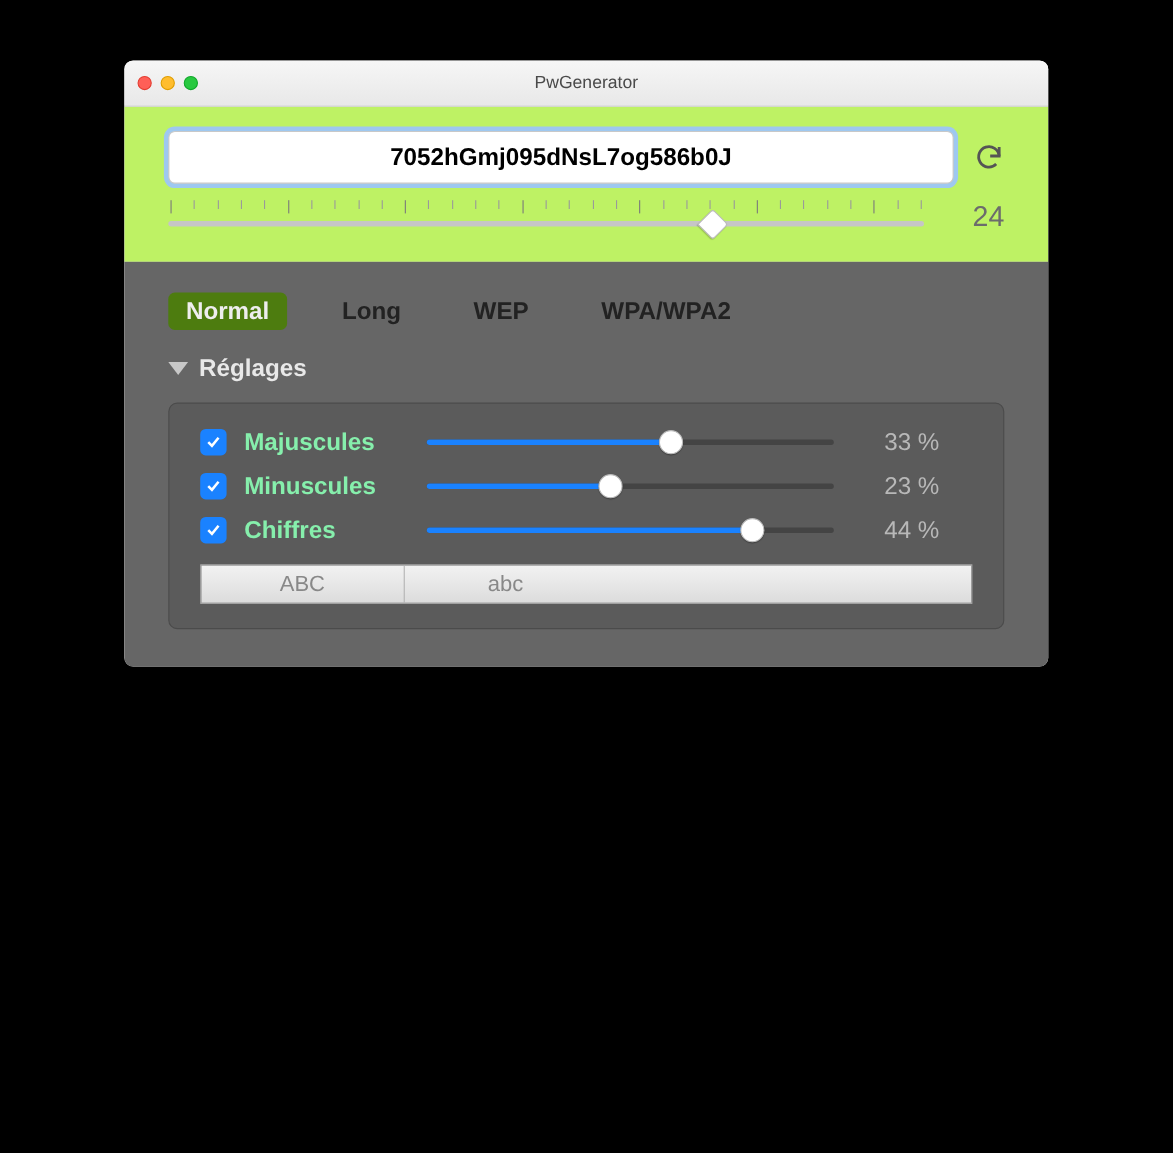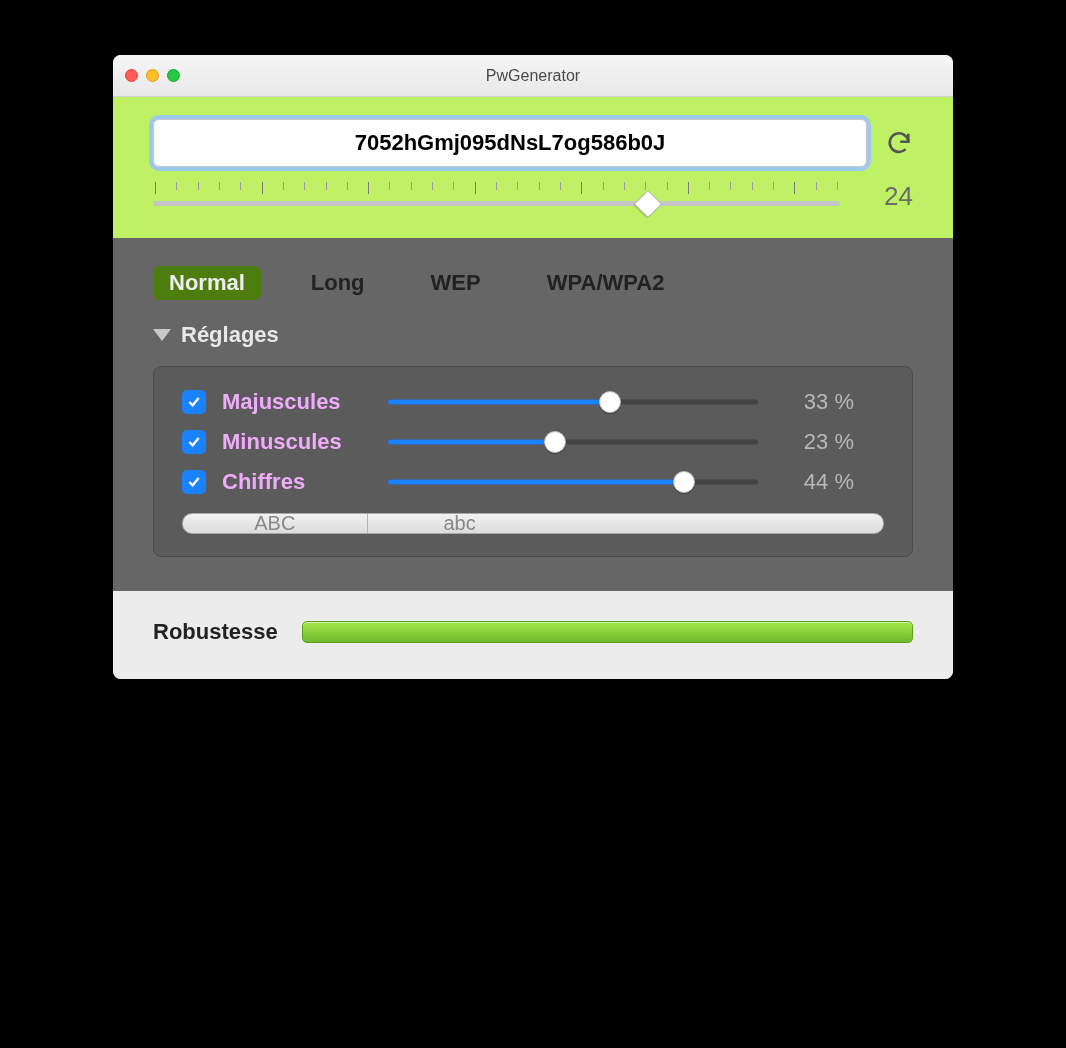--- a/index.html
+++ b/index.html
@@ -130,44 +130,44 @@
     margin-bottom:14px;
   }
   .chk {
     width:24px;height:24px;border-radius:5px;
     display:flex;align-items:center;justify-content:center;
     cursor:pointer;
   }
   .chk.on { background:#1a82ff; }
   .chk.off { background:#fff; border:1px solid #aaa; }
   .chk svg { width:16px;height:16px; stroke:#fff; }
-  .opt-label { font-size:22px; font-weight:700; color:#f0abfc; width:150px; }
+  .opt-label { font-size:22px; font-weight:700; color:#86efac; width:150px; }
   .mini-slider { flex:1; max-width:370px; position:relative; height:22px; }
   .ms-track {
     position:absolute; top:50%; left:0; right:0; height:5px;
     background:#444; border-radius:3px; transform:translateY(-50%);
   }
   .ms-fill {
     position:absolute; top:50%; left:0; height:5px;
     background:#1a82ff; border-radius:3px; transform:translateY(-50%);
   }
   .ms-thumb {
     position:absolute; top:50%; width:22px;height:22px;
     border-radius:50%; background:#fff; border:1px solid #bbb;
     transform: translate(-50%,-50%);
     box-shadow:0 1px 1px rgba(0,0,0,0.3);
   }
   .pct { font-size:22px; color:#b8b8b8; width:80px; text-align:right; }
   
   .segmented {
     margin-top:18px;
-    display:flex; height:21px;
+    display:flex; height:36px;
     background: linear-gradient(#f2f2f2,#dcdcdc);
     border:1px solid #a9a9a9;
-    border-radius:10px;
+    border-radius:0;
     overflow:hidden;
   }
   .seg { flex:1; display:flex; align-items:center; justify-content:center;
     font-size:20px; color:#888; border-left:1px solid #b3b3b3; cursor:pointer;}
   .seg:first-child{border-left:none;}
   .seg.wide{flex:1.8;margin-top:48px;}
   
   .robust-area { background:#ececec; padding: 28px 40px 34px 40px; display:flex; align-items:center; gap:24px;}
   .robust-label { font-size:22px; font-weight:700; color:#222; }
   .robust-bar {
@@ -308,18 +308,14 @@
 
       <div class="segmented">
         <div class="seg">ABC</div>
         <div class="seg">abc</div>
         <div class="seg wide">123</div>
       </div>
 
     </div>
   </div>
 
-  <div class="robust-area">
-    <div class="robust-label">Robustesse</div>
-    <div class="robust-bar"></div>
-  </div>
 
 </div>
 
 </body></html>

